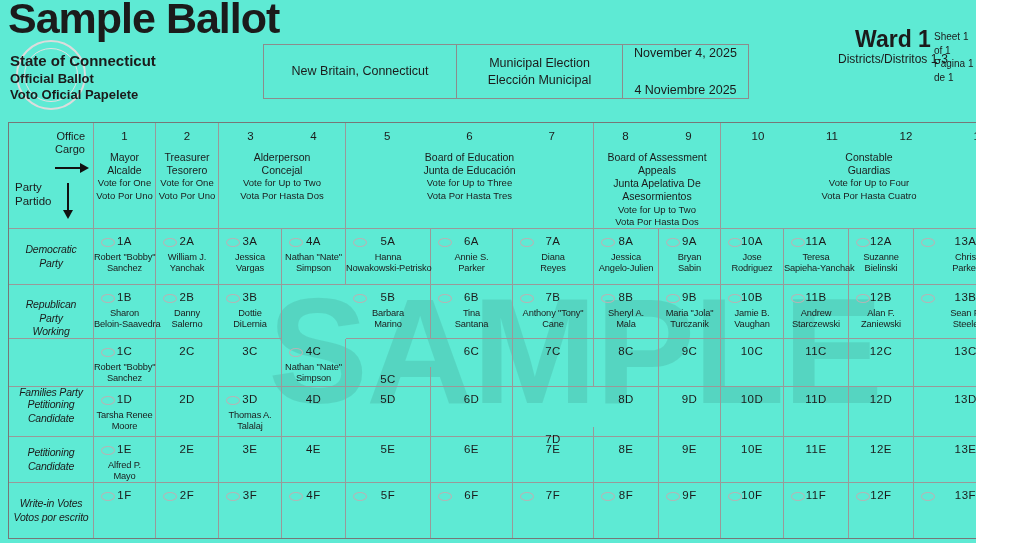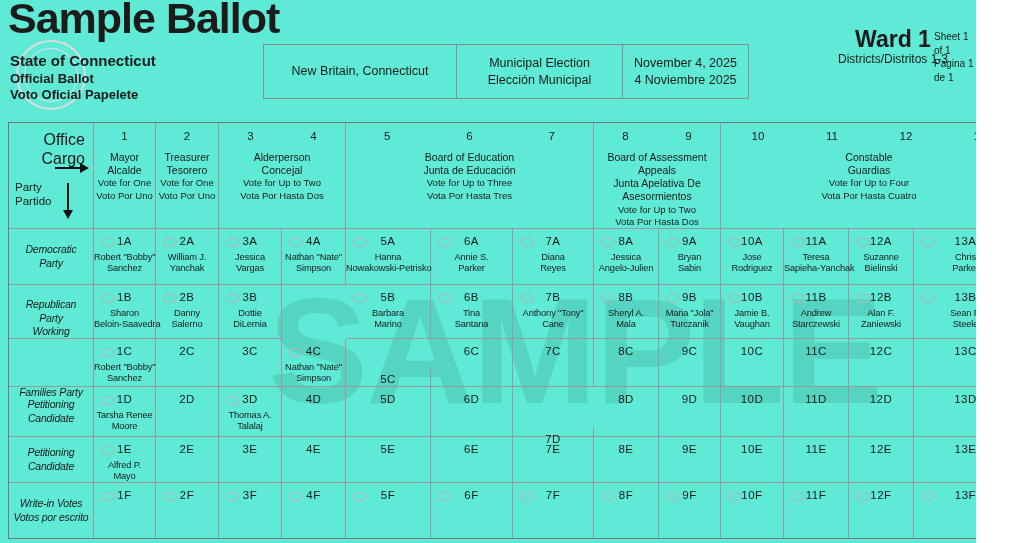--- a/index.html
+++ b/index.html
@@ -16,21 +16,21 @@
   .state-line1{font-size:15px;font-weight:bold;}
   .state-line2{font-size:13px;font-weight:bold;}
   .state-line3{font-size:13px;font-weight:bold;}
 
   .info-boxes{position:absolute;left:263px;top:44px;height:53px;display:flex;border:1px solid #8c8c8c;}
   .info-box{display:flex;flex-direction:column;justify-content:center;align-items:center;
             text-align:center;font-size:12.5px;line-height:1.3;}
   .info-box + .info-box{border-left:1px solid #8c8c8c;}
   .box-location{width:192px;}
   .box-election{width:165px;}
-  .box-date{width:125px;}
+  .box-date{width:125px;justify-content:space-between;}
 
   .ward-block{position:absolute;left:824px;top:26px;width:138px;text-align:center;}
   .ward-name{font-size:23px;font-weight:bold;line-height:1.15;}
   .ward-districts{font-size:12px;}
   .sheet-block{position:absolute;left:934px;top:30px;font-size:10px;line-height:1.35;}
 
   
   .watermark{position:absolute;left:268px;top:276px;z-index:0;font-size:150px;font-weight:bold;
              letter-spacing:-2px;line-height:1;color:rgba(0,0,0,0.085);user-select:none;}
 
@@ -38,21 +38,21 @@
   #grid{position:absolute;left:8px;top:122px;z-index:1;display:grid;
         grid-template-columns:85px 62px 63px 63px 64px 85px 82px 81px 65px 62px 63px 65px 65px 103px;
         grid-template-rows:106px 56px 54px 48px 50px 46px 55px;
         border:1px solid #777;}
   .corner-cell,.office-group,.party-cell,.cell{
         border-right:1px solid #999;border-bottom:1px solid #999;position:relative;background:transparent;}
   .last-col{border-right:none;}
   .last-row{border-bottom:none;}
 
   
-  .corner-office{position:absolute;top:7px;right:8px;text-align:right;font-size:16px;line-height:1.2;}
+  .corner-office{position:absolute;top:7px;right:8px;text-align:right;font-size:11px;line-height:1.2;}
   .corner-party{position:absolute;top:58px;left:6px;font-size:11.5px;line-height:1.2;}
   .arrow-right{position:absolute;top:44px;right:6px;width:32px;height:2px;background:#111;}
   .arrow-right::after{content:'';position:absolute;right:-2px;top:-4px;
         border-left:9px solid #111;border-top:5px solid transparent;border-bottom:5px solid transparent;}
   .arrow-down{position:absolute;left:58px;top:60px;width:2px;height:34px;background:#111;}
   .arrow-down::after{content:'';position:absolute;bottom:-2px;left:-4px;
         border-top:9px solid #111;border-left:5px solid transparent;border-right:5px solid transparent;}
 
   
   .office-group{padding-top:7px;display:flex;flex-direction:column;}

